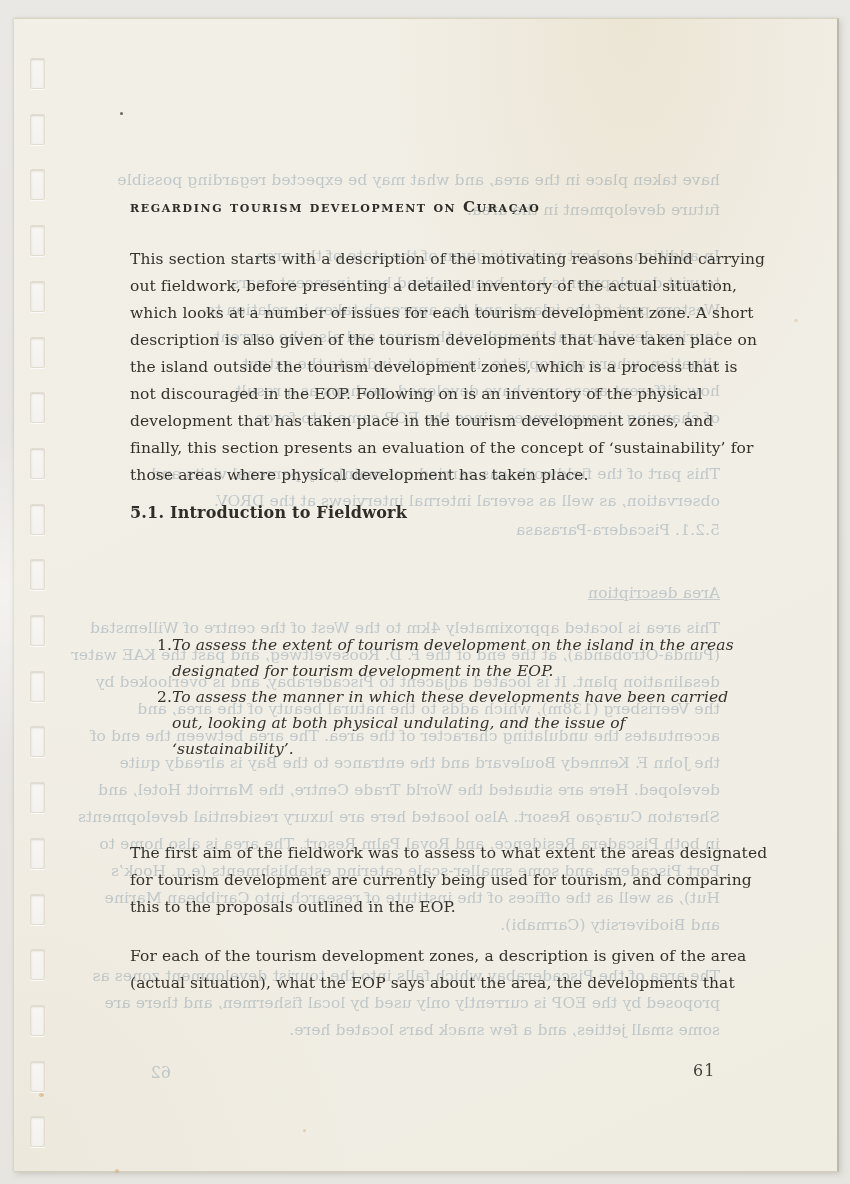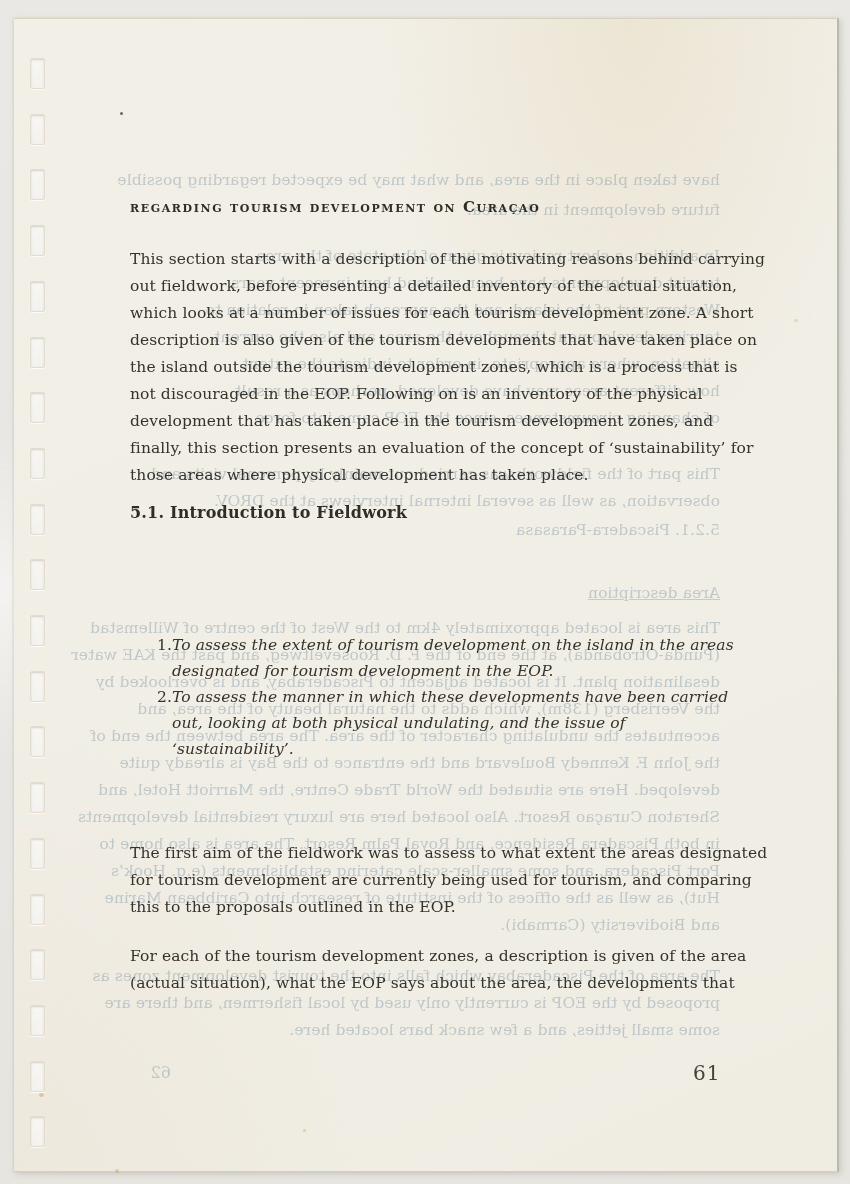--- a/index.html
+++ b/index.html
@@ -35,21 +35,21 @@
   .body-txt{font-size:15.5px;line-height:27px;letter-spacing:.1px;}
   .heading{
     font-size:15px;line-height:30px;font-weight:bold;
     font-variant:small-caps;letter-spacing:1.6px;color:#2f2d28;
   }
   .subhead{font-size:16px;line-height:27px;font-weight:bold;letter-spacing:.2px;color:#2f2d28;text-align:center;}
   .list-row{position:absolute;display:flex;white-space:pre;color:#35322c;
     font-size:15.5px;line-height:26px;letter-spacing:.1px;}
   .list-num{width:15px;flex:0 0 auto;}
   .list-body{white-space:pre;font-style:italic;}
-  .pagenum{font-size:20px;color:#44413a;letter-spacing:1px;}
+  .pagenum{font-size:16px;color:#44413a;letter-spacing:1px;}
   .bleed{
     position:absolute;left:116px;width:590px;white-space:pre;
     transform:scaleX(-1);
     color:rgba(125,148,162,.42);
     font-size:15.5px;line-height:27px;letter-spacing:.1px;
     pointer-events:none;
   }
   .bleed.b-head{text-decoration:underline;text-decoration-color:rgba(125,148,162,.38);}
   .bleed.b-num{width:40px;left:117px;font-size:16px;}
   .dot-mark{position:absolute;left:106px;top:93px;width:3px;height:3px;border-radius:50%;

